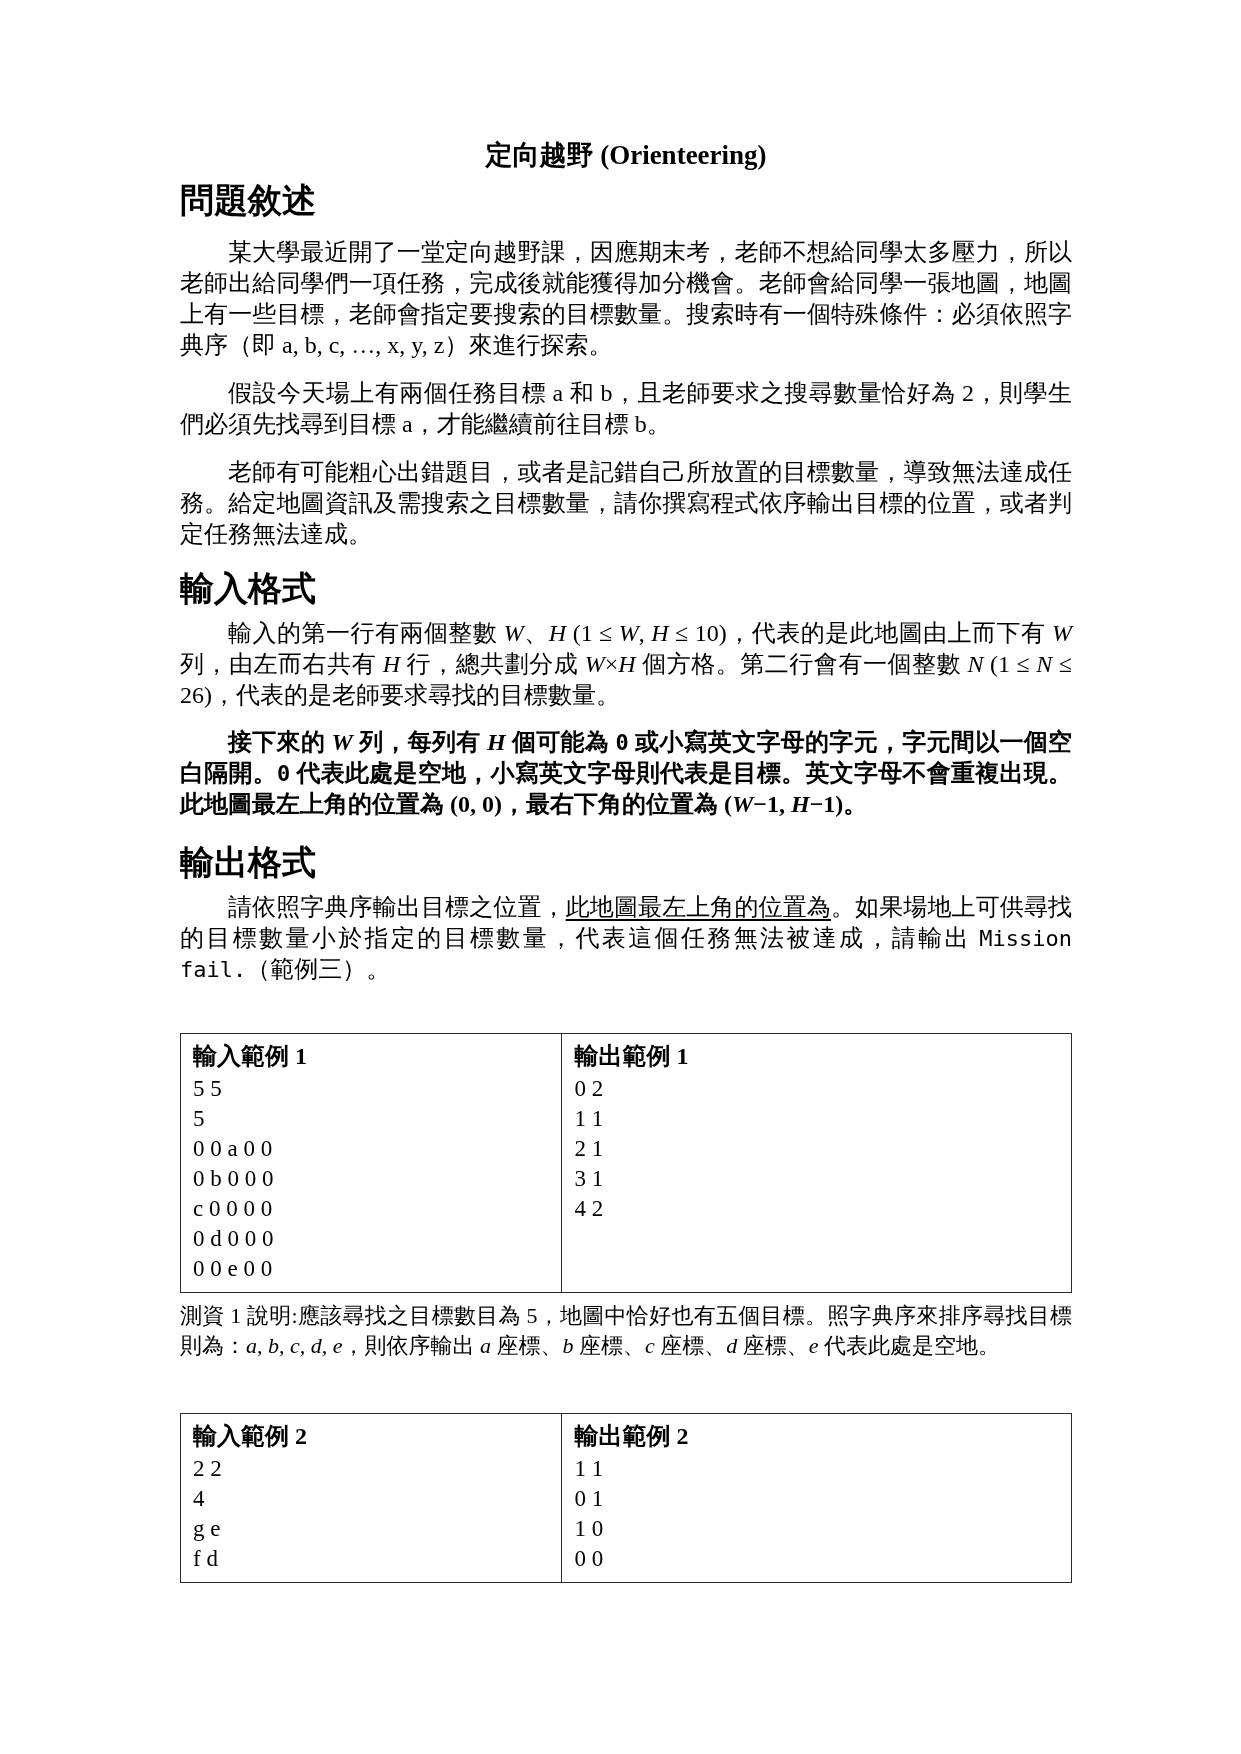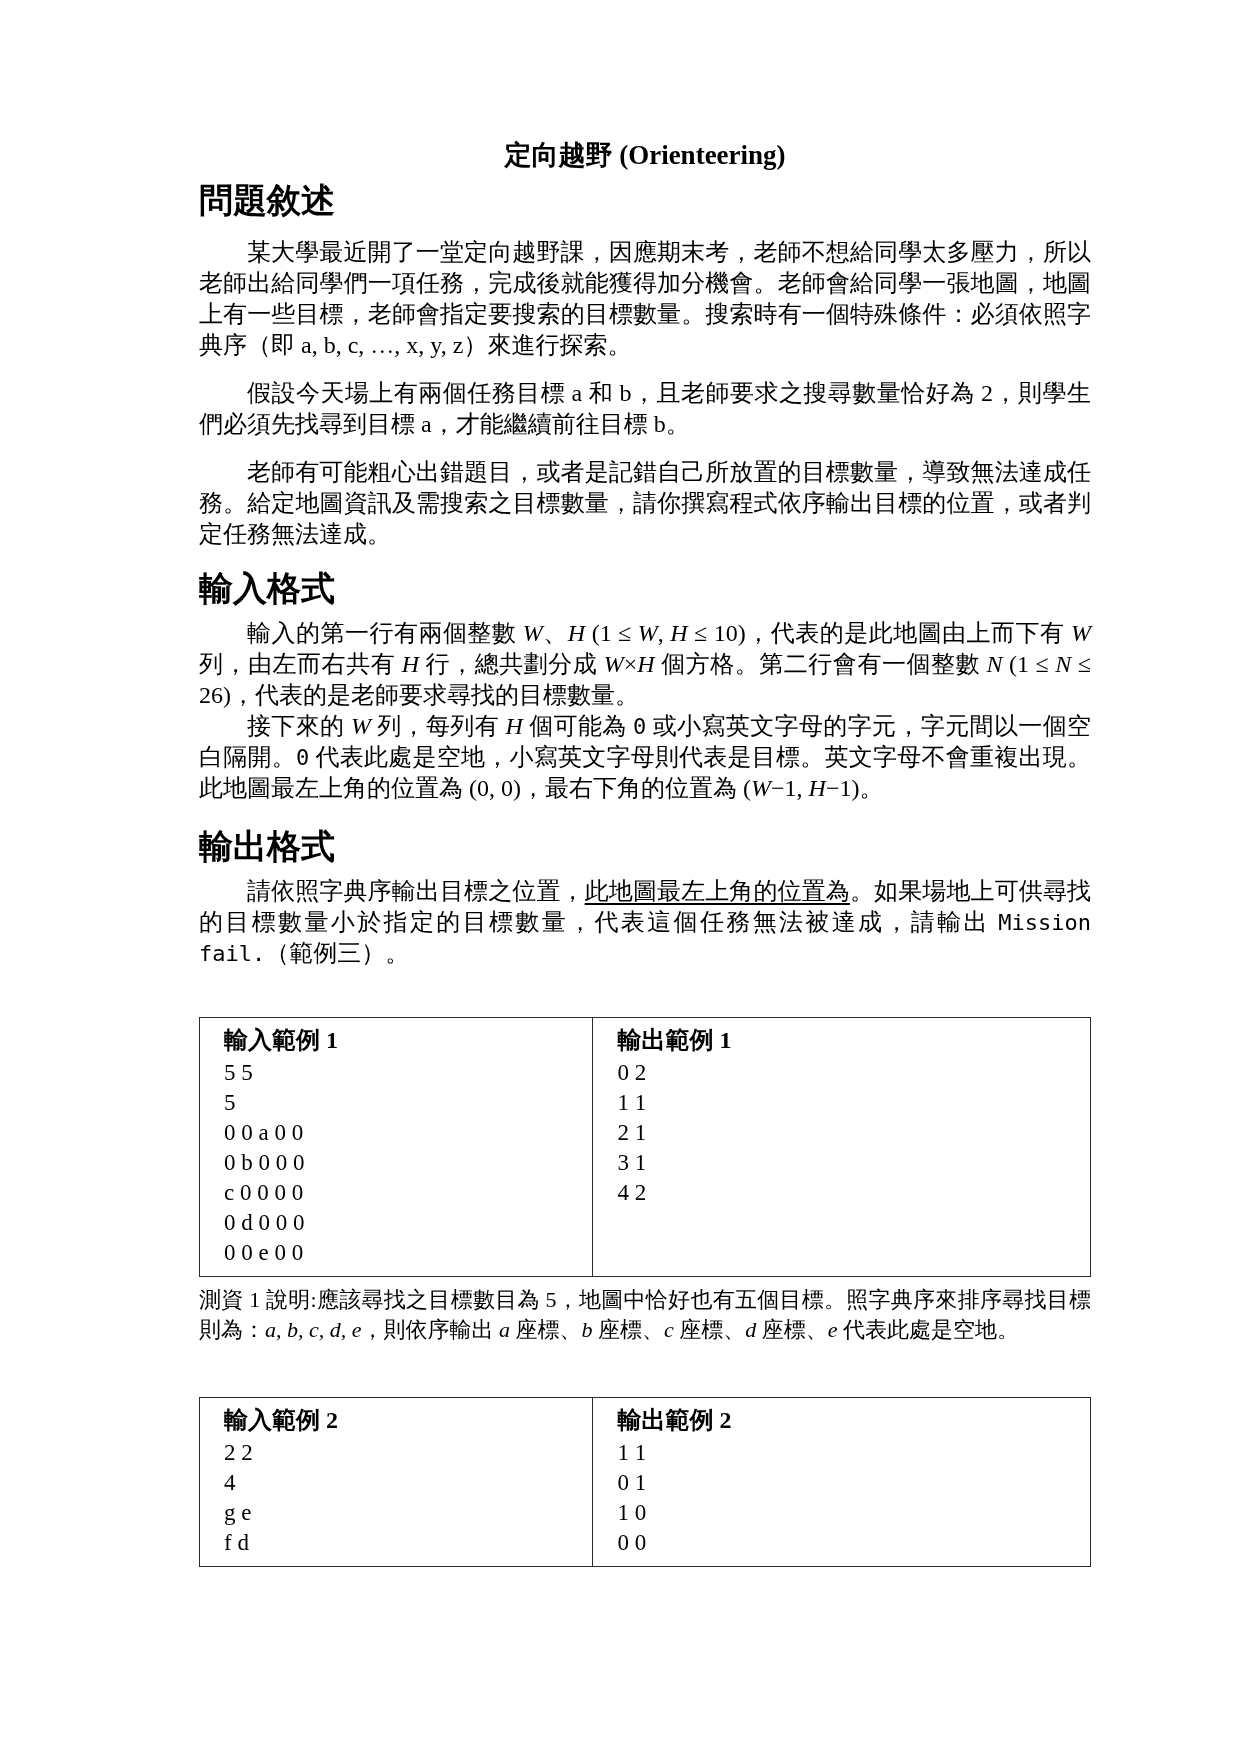--- a/index.html
+++ b/index.html
@@ -5,21 +5,21 @@
   html, body { margin: 0; padding: 0; background: #ffffff; }
   body {
     width: 1241px; height: 1754px;
     position: relative;
     font-family: "Liberation Serif", "DejaVu Serif", serif;
     color: #000000;
     overflow: hidden;
   }
   .content {
     position: absolute;
-    left: 199px; top: 138px;
+    left: 180px; top: 138px;
     width: 892px;
   }
   .doc-title {
     font-size: 27px; line-height: 34px;
     font-weight: 700;
     text-align: center;
     margin: 0;
   }
   .sec {
     font-size: 34px; line-height: 38px;
@@ -28,39 +28,39 @@
   }
   .sec-first { margin-top: 10px; }
   .sec-output { margin-top: 24px; }
   .para {
     font-size: 24px; line-height: 31px;
     text-align: justify;
     text-indent: 48px;
     margin: 14px 0 0 0;
   }
   .pgap { margin-top: 17px; }
-  .tight { margin-top: 0; }
+  .tight { margin-top: 16px; font-weight: bold; }
   .after-heading { margin-top: 10px; }
   .it { font-style: italic; }
   .mono {
     font-family: "DejaVu Sans Mono", "Liberation Mono", monospace;
     font-size: 22px;
   }
   .u { text-decoration: underline; text-underline-offset: 4px; }
   table.example {
     width: 100%;
     border-collapse: collapse;
     table-layout: fixed;
     margin-top: 48px;
   }
   table.example.ex2 { margin-top: 52px; }
   td.cell {
     border: 1.6px solid #2b2b2b;
     vertical-align: top;
-    padding: 4px 12px 8px 24px;
+    padding: 4px 12px 8px 12px;
   }
   td.input-col { width: 40%; }
   .cell-header {
     font-size: 24px; line-height: 36px;
     font-weight: 700;
   }
   .code-line {
     font-family: Liberation Serif, serif;
     font-size: 23px; line-height: 30px;
     white-space: pre;

